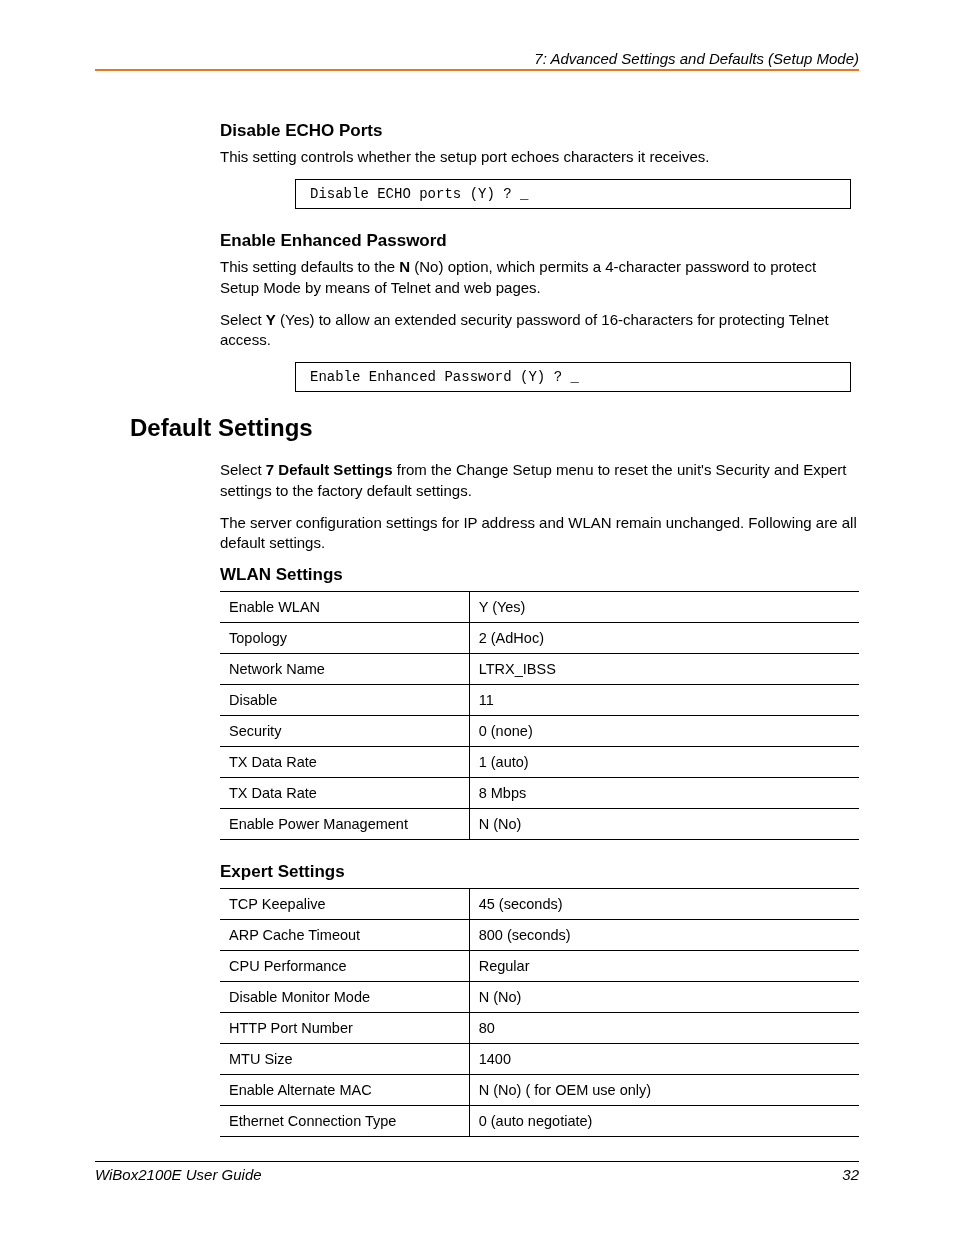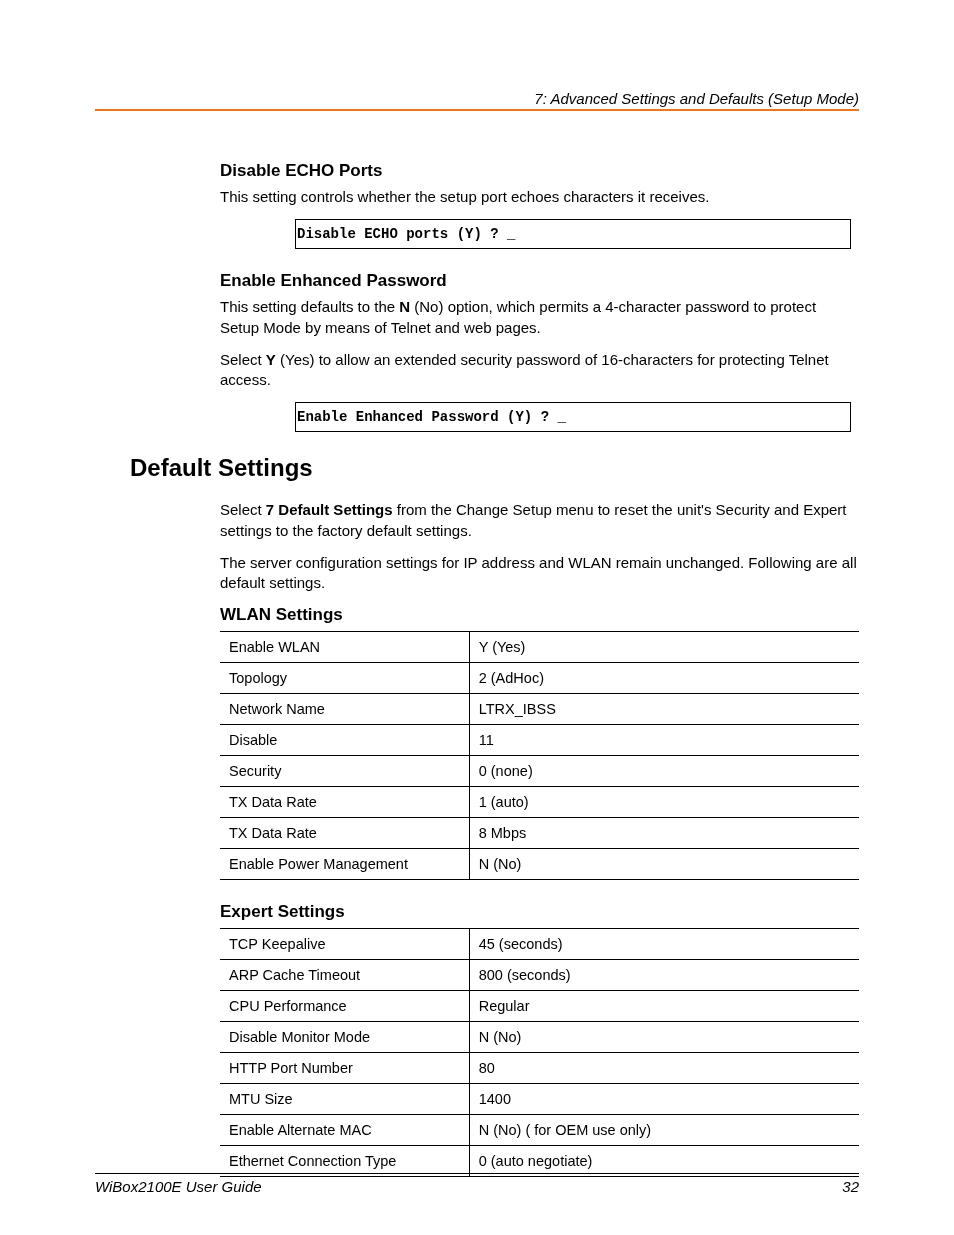--- a/index.html
+++ b/index.html
@@ -17,40 +17,39 @@
     padding: 50px 95px 40px 95px;
     position: relative;
   }
   .header-line {
     border-bottom: 2px solid #e87722;
     padding-bottom: 2px;
     text-align: right;
     font-style: italic;
     font-size: 15px;
     margin-bottom: 50px;
-    margin-top: 40px;
   }
   .content {
     margin-left: 125px;
   }
   h3.subhead {
     font-size: 17px;
     font-weight: bold;
     margin: 0 0 6px 0;
   }
   p {
     margin: 0 0 12px 0;
     line-height: 1.35;
   }
   .codebox {
     border: 1.5px solid #000;
     margin: 6px 8px 22px 75px;
-    padding: 6px 1px;
+    padding: 6px 14px;
     font-family: "Courier New", monospace;
-    font-weight: bold;
+    font-weight: normal;
     font-size: 14px;
   }
   h2.orange {
     color: #000000;
     font-size: 24px;
     font-weight: bold;
     margin: 22px 0 18px -90px;
   }
   table.settings {
     width: 100%;
@@ -64,21 +63,21 @@
     font-size: 14.5px;
     vertical-align: top;
   }
   table.settings td.k {
     font-weight: normal;
     width: 39%;
     border-right: 1px solid #000;
   }
   .footer {
     position: absolute;
-    bottom: 44px;
+    bottom: 52px;
     left: 95px;
     right: 95px;
     border-top: 1px solid #000;
     padding-top: 4px;
     font-style: italic;
     font-size: 15px;
   }
   .footer .pnum {
     float: right;
   }

